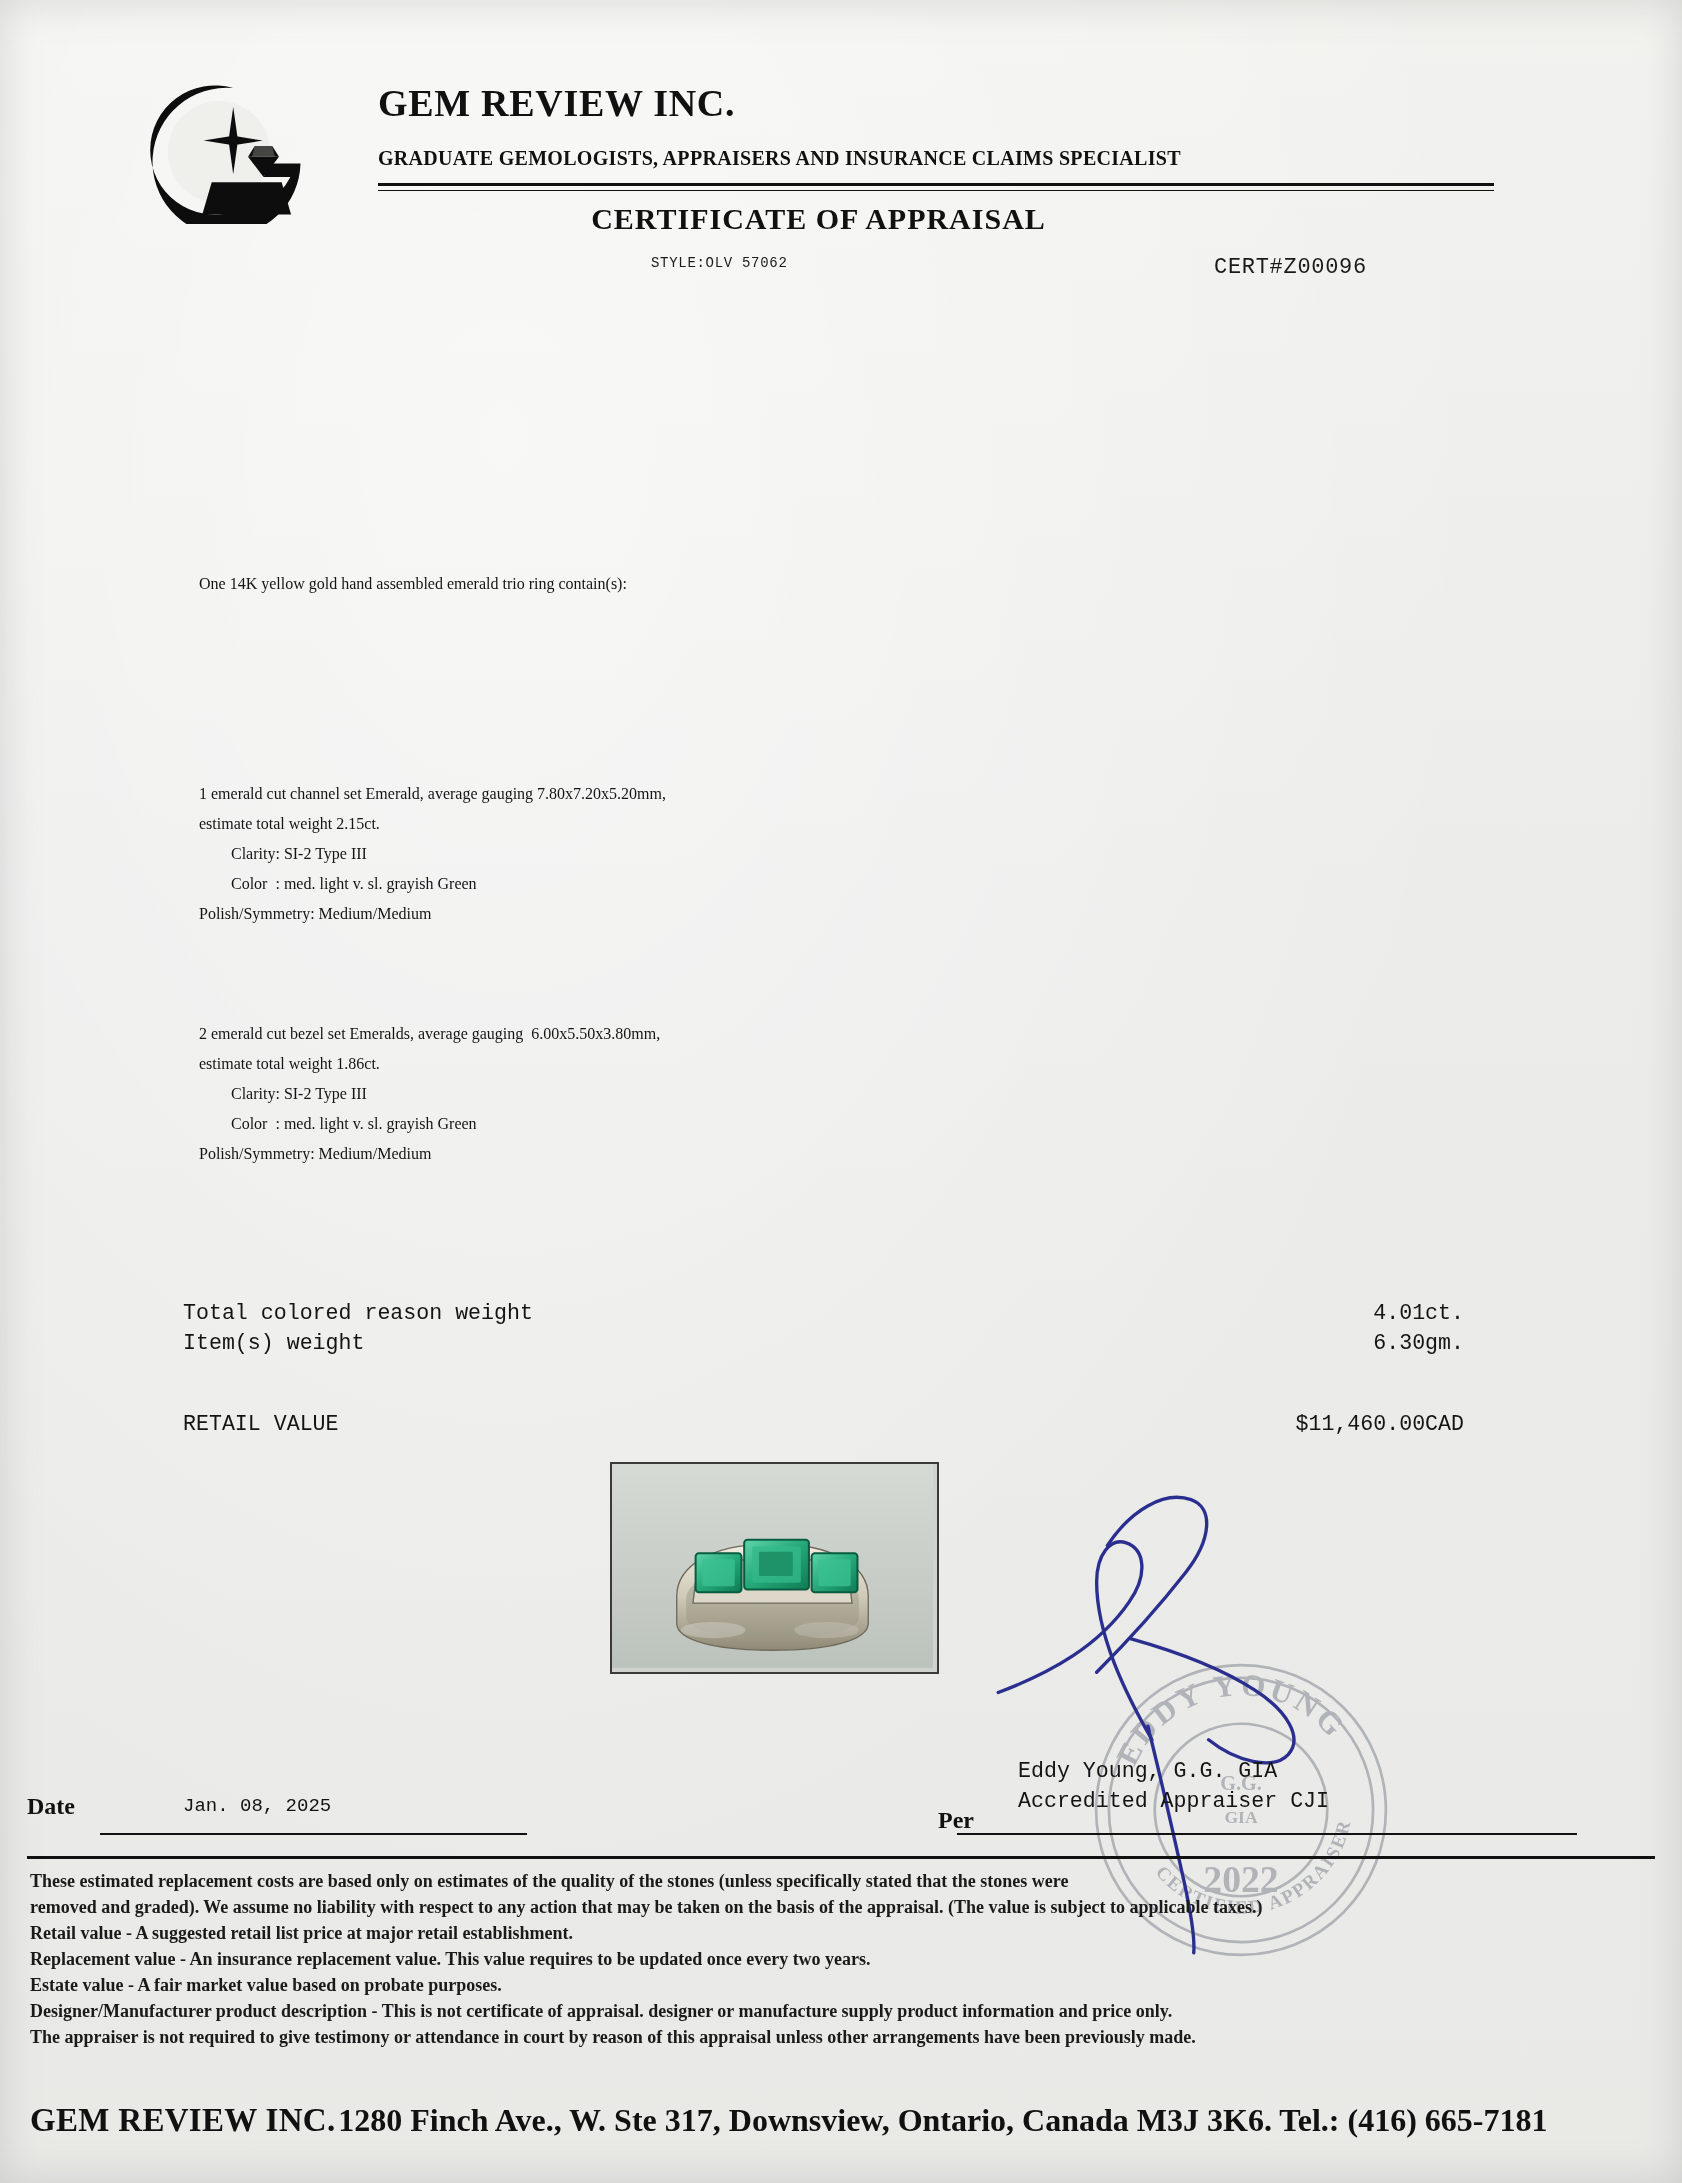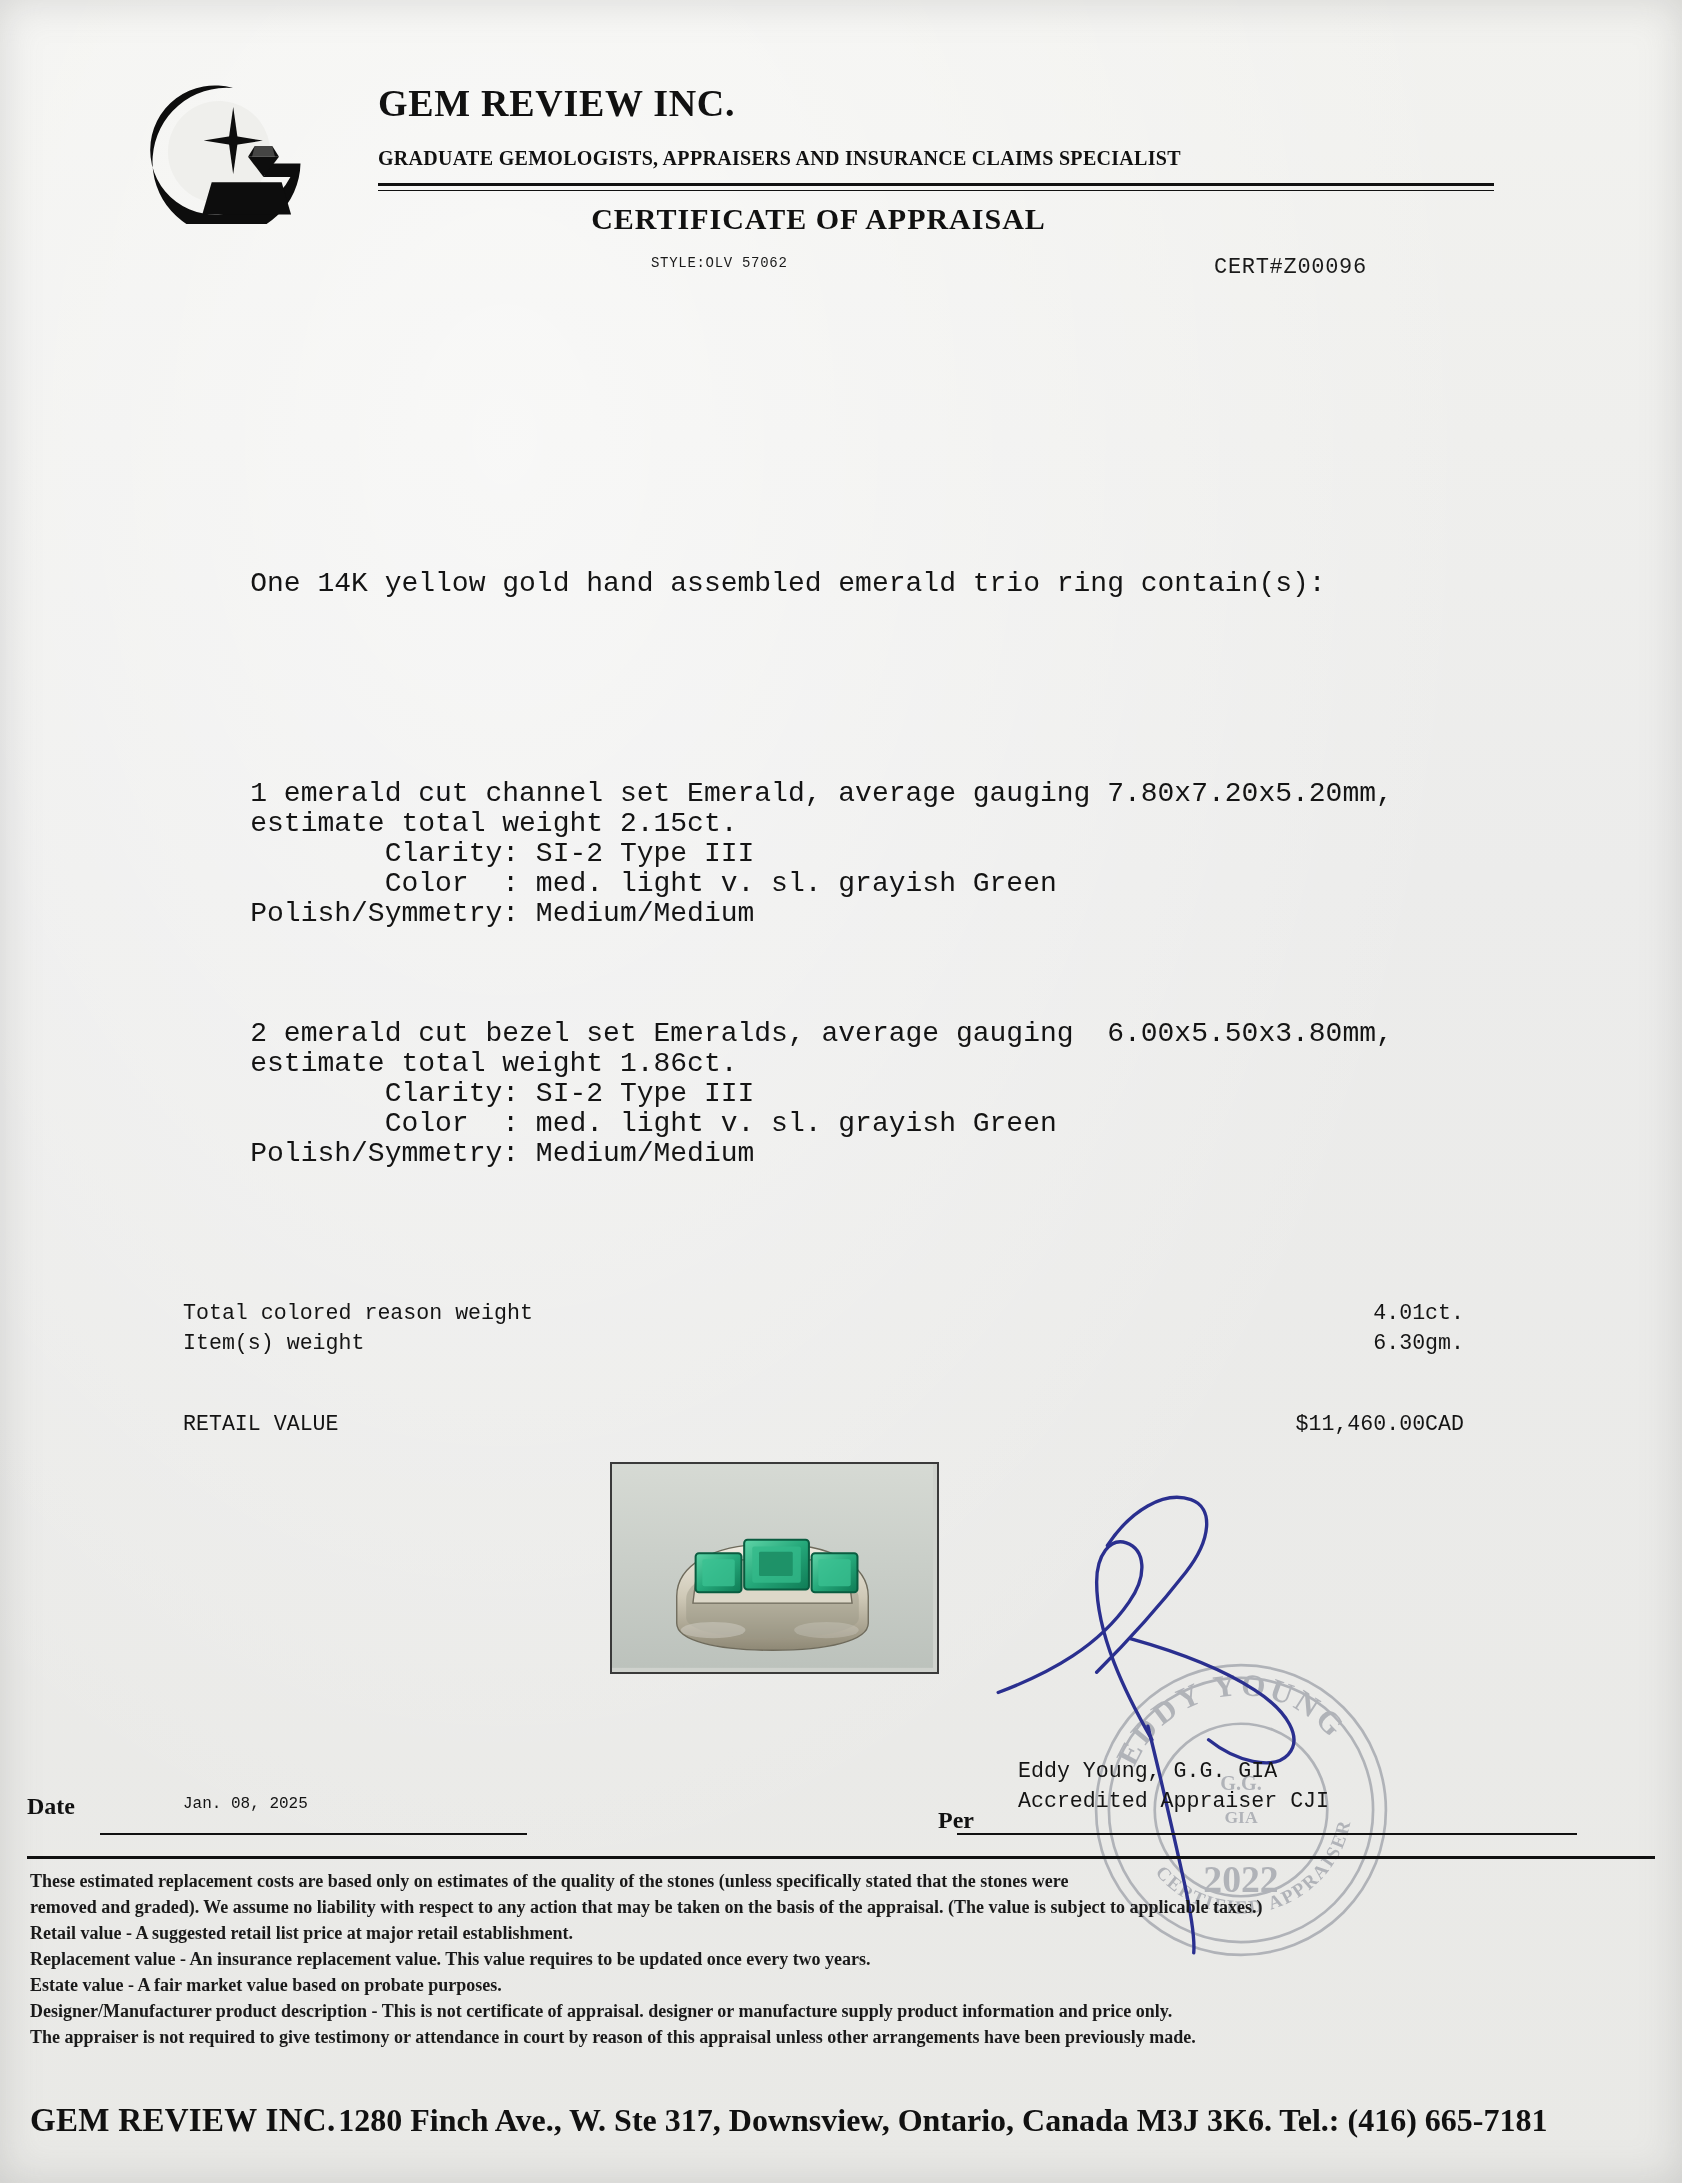--- a/index.html
+++ b/index.html
@@ -113,22 +113,22 @@
     letter-spacing: 0.7px;
     color: #1a1a1a;
   }
 
   
   .body-text {
     position: absolute;
     left: 183px;
     top: 539px;
     width: 1281px;
-    font-family: Liberation Mono, monospace;
-    font-size: 28px;
+    font-family: Liberation Serif, serif;
+    font-size: 16px;
     line-height: 30px;
     color: #141414;
     white-space: pre-wrap;
   }
   .blank { display: block; height: 30px; }
 
   
   .ref-block {
     position: absolute;
     left: 183px;
@@ -204,21 +204,21 @@
     font-family: "Liberation Mono", monospace;
     font-size: 21.6px;
     line-height: 30px;
     color: #141414;
   }
   .date-value {
     position: absolute;
     left: 183px;
     top: 1795px;
     font-family: "Liberation Mono", monospace;
-    font-size: 16px;
+    font-size: 19px;
     color: #141414;
   }
   .date-label {
     position: absolute;
     left: 27px;
     top: 1793px;
     font-family: "Liberation Serif", serif;
     font-weight: bold;
     font-size: 24px;
     color: #111;

